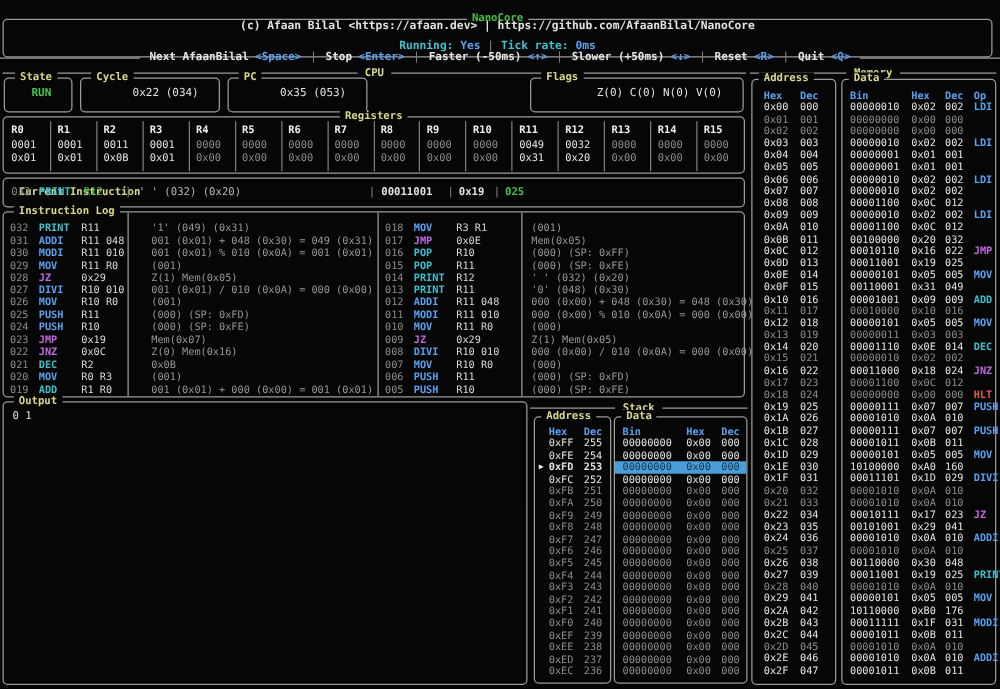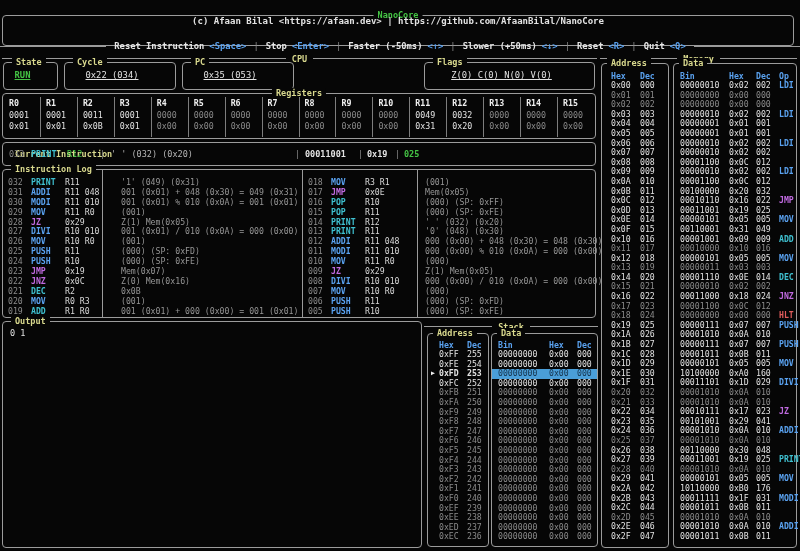--- a/index.html
+++ b/index.html
@@ -18,21 +18,21 @@
   
   .hdr-line{position:absolute;left:0;right:0;text-align:center;white-space:nowrap;}
   
   .menu-row{position:absolute;display:flex;align-items:center;width:100%;}
   .menu-row .hl{flex:0 0 44px;border-top:1px solid #9b9b9b;height:0;}
   #menu-items{display:flex;align-items:center;white-space:nowrap;padding:0 8px;font-size:8.8px;}
   #menu-items .m-label{color:#e6e6e6;font-weight:bold;}
   #menu-items .m-key{color:#5aa2f0;font-weight:bold;margin-left:5px;}
   #menu-items .m-sep{color:#8b8b8b;margin:0 7px;}
   
-  .cpu-val{position:absolute;left:0;right:16px;top:7px;text-align:center;white-space:nowrap;font-size:8.8px;text-decoration:underline;}
+  .cpu-val{position:absolute;left:0;right:16px;top:7px;text-align:right;white-space:nowrap;font-size:8.8px;}
   
   #registers-row{display:flex;position:absolute;left:1px;right:1px;top:3px;bottom:1px;}
   .reg-cell{flex:1;border-right:1px solid #7d7d7d;padding:1px 0 0 5px;line-height:11.5px;font-size:8.3px;}
   .reg-cell:last-child{border-right:none;}
   .reg-name{color:#efefef;font-weight:bold;}
   
   .ci span{position:absolute;top:6px;white-space:nowrap;}
   
   .log-col{position:absolute;top:8px;line-height:9.9px;font-size:8.2px;white-space:nowrap;}
   .log-row{height:9.9px;display:flex;}
@@ -57,26 +57,33 @@
   .row-brt .opn,.row-dim .opn{font-weight:bold;}
 </style>
 </head>
 <body>
 
 <div class="screen">
 
   <div class="box" style="left:2px;top:3px;width:792px;height:31px;margin-top:12px;">
     <span class="btitle center c-grn" style="color:#44c344;">NanoCore</span>
     <div class="hdr-line bold c-brt" style="top:0;font-size:9px;">(c) Afaan Bilal &lt;https://afaan.dev&gt; | https://github.com/AfaanBilal/NanoCore</div>
+    <div class="hdr-line" style="top:16px;font-size:9px;">
+      <span class="c-cyn bold">Running:</span>
+      <span class="c-blu bold">Yes</span>
+      <span class="c-dim">|</span>
+      <span class="c-cyn bold">Tick rate:</span>
+      <span class="c-blu bold">0ms</span>
+    </div>
   </div>
 
   <div class="menu-row" style="top:41px;left:0;right:0;">
     <span class="hl" style="flex:1;"></span>
     <span id="menu-items">
-        <span><span class="m-label">Reset Instruction</span><span class="m-key">&lt;Space&gt;</span></span>
+        <span><span class="m-label">Next AfaanBilal</span><span class="m-key">&lt;Space&gt;</span></span>
         <span class="m-sep">|</span>
         <span><span class="m-label">Stop</span><span class="m-key">&lt;Enter&gt;</span></span>
         <span class="m-sep">|</span>
         <span><span class="m-label">Faster (-50ms)</span><span class="m-key">&lt;↑&gt;</span></span>
         <span class="m-sep">|</span>
         <span><span class="m-label">Slower (+50ms)</span><span class="m-key">&lt;↓&gt;</span></span>
         <span class="m-sep">|</span>
         <span><span class="m-label">Reset</span><span class="m-key">&lt;R&gt;</span></span>
         <span class="m-sep">|</span>
         <span><span class="m-label">Quit</span><span class="m-key">&lt;Q&gt;</span></span>

